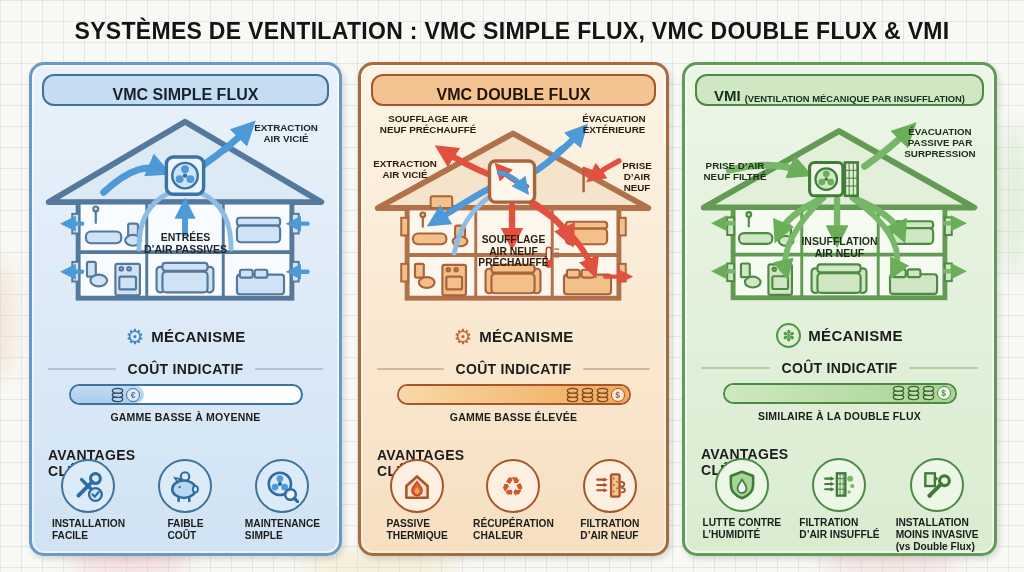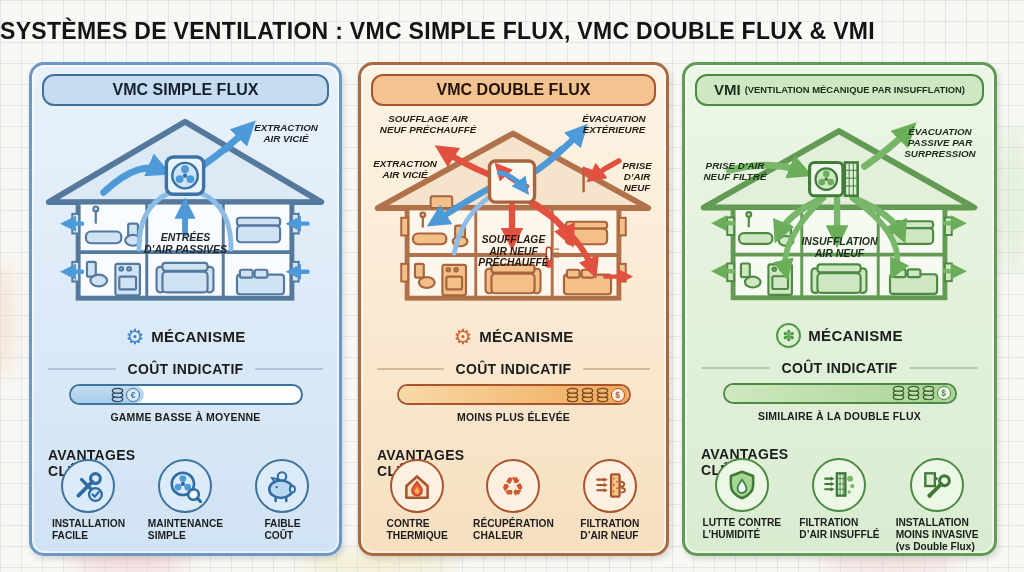--- a/index.html
+++ b/index.html
@@ -7,50 +7,50 @@
     width:1024px;height:572px;position:relative;overflow:hidden;
     font-family:"Liberation Sans",sans-serif;
     background-color:#f8f8f5;
     background-image:
       linear-gradient(rgba(165,180,195,.25) 1px,transparent 1px),
       linear-gradient(90deg,rgba(165,180,195,.25) 1px,transparent 1px);
     background-size:21px 21px;
   }
   .smudge{position:absolute;border-radius:50%;filter:blur(9px);opacity:.45;pointer-events:none;}
   .title{
-    position:absolute;top:18px;left:0;width:100%;
+    position:absolute;top:18px;left:0;width:100%;text-align:center;
     font-size:23px;font-weight:700;color:#141414;letter-spacing:.3px;
   }
   .panel{
     position:absolute;top:62px;height:494px;border-radius:15px;
     border:3px solid;box-sizing:border-box;
     box-shadow:inset 0 0 0 2px rgba(255,255,255,.55),2px 3px 6px rgba(0,0,0,.14);
     display:flex;flex-direction:column;
   }
   .p1{left:29px;width:313px;border-color:#6b98c4;background:linear-gradient(180deg,#e9f2fb,#d0e3f4);
       --bc:#3f739e;--acc:#4e9ad9;--ln:#aec3d6;--cfill:#dcebf8;}
   .p2{left:358px;width:311px;border-color:#aa6a40;background:linear-gradient(180deg,#fdf4e6,#f7dfc0);
       --bc:#a8552e;--acc:#e2503f;--ln:#d6b896;--cfill:#fdf0e0;}
   .p3{left:682px;width:315px;border-color:#5f9c55;background:linear-gradient(180deg,#ecf6e6,#d9ecd0);
       --bc:#4c8a44;--acc:#78b769;--ln:#b3cda6;--cfill:#edf7e6;}
   .pill{
     margin:9px 10px 0;height:28px;border-radius:12px;border:2.5px solid var(--bc);
-    display:flex;align-items:center;justify-content:center;gap:4px;
+    display:flex;align-items:flex-end;justify-content:center;gap:4px;
     font-weight:700;color:#16212e;white-space:nowrap;
   }
   .p1 .pill{background:#c6dcf0;}
   .p2 .pill{background:#f3c491;color:#241206;}
   .p3 .pill{background:#cfe7c2;color:#14301a;}
   .pill .t{font-size:16px;}
   .pill .st{font-size:9.4px;}
   .house{position:relative;height:198px;margin:2px 3px 0;}
   .house svg{position:absolute;left:0;top:0;width:100%;height:100%;}
   .hlabel{
     position:absolute;font-size:9.8px;font-weight:700;line-height:1.14;
-    color:#20262c;text-align:center;white-space:pre-line;font-style:italic;
+    color:#20262c;text-align:center;white-space:pre-line;
   }
   .p2 .hlabel{color:#2b1a0d;}
   .p3 .hlabel{color:#1b2e18;}
   .mech{display:flex;align-items:center;justify-content:center;gap:7px;margin-top:18px;height:24px;}
   .mech .ico{font-size:21px;line-height:1;}
   .mech .txt{font-size:15px;font-weight:700;color:#1c1c1c;letter-spacing:.3px;}
   .p3 .mech .ico{font-size:15px;width:21px;height:21px;border:2px solid #4f9a45;border-radius:50%;
       display:flex;align-items:center;justify-content:center;background:#dff0d5;}
   .sechead{display:flex;align-items:center;gap:12px;margin:12px 16px 0;height:17px;}
   .sechead.adv{margin-top:12px;}
@@ -209,45 +209,45 @@
             <circle cx="23" cy="24" r="6" fill="#cfe4f6" stroke="#2f6ca3" stroke-width="2.2"></circle>
             <path d="M20.3 24 l2 2 l3.8 -4.4" stroke="#2f6ca3" stroke-width="2" fill="none" stroke-linecap="round"></path>
           </svg>
       </div>
       <div class="advlabel">INSTALLATION
 FACILE</div>
     </div>
     <div class="adv">
       <div class="advcircle">
         <svg width="34" height="34" viewBox="0 0 32 32">
+            <circle cx="16" cy="7" r="4" fill="#dcebf8" stroke="#2f6ca3" stroke-width="2"></circle>
+            <ellipse cx="15" cy="19" rx="11" ry="8.2" fill="#b8d7f0" stroke="#2f6ca3" stroke-width="2.4"></ellipse>
+            <path d="M9 12.5 l-2.5 -4 5.5 1z" fill="#b8d7f0" stroke="#2f6ca3" stroke-width="1.6"></path>
+            <path d="M10 27 v3 M20 27 v3" stroke="#2f6ca3" stroke-width="2.4" stroke-linecap="round"></path>
+            <ellipse cx="25.8" cy="19" rx="2.4" ry="3" fill="#dcebf8" stroke="#2f6ca3" stroke-width="1.8"></ellipse>
+            <circle cx="11" cy="17" r="1.1" fill="#2f6ca3"></circle>
+          </svg>
+      </div>
+      <div class="advlabel">FAIBLE
+COÛT</div>
+    </div>
+    <div class="adv">
+      <div class="advcircle">
+        <svg width="34" height="34" viewBox="0 0 32 32">
             <circle cx="14" cy="14" r="10.5" fill="#dcebf8" stroke="#2f6ca3" stroke-width="2.4"></circle>
             <circle cx="14" cy="9" r="3.2" fill="#4e9ad9"></circle>
             <circle cx="9.5" cy="17" r="3.2" fill="#4e9ad9"></circle>
             <circle cx="18.5" cy="17" r="3.2" fill="#4e9ad9"></circle>
             <circle cx="14" cy="14" r="2" fill="#2f6ca3"></circle>
             <circle cx="24" cy="24" r="5" fill="rgba(255,255,255,.65)" stroke="#2f6ca3" stroke-width="2.4"></circle>
             <path d="M27.5 27.5 L31 31" stroke="#2f6ca3" stroke-width="3" stroke-linecap="round"></path>
           </svg>
       </div>
       <div class="advlabel">MAINTENANCE
 SIMPLE</div>
-    </div>
-    <div class="adv">
-      <div class="advcircle">
-        <svg width="34" height="34" viewBox="0 0 32 32">
-            <circle cx="16" cy="7" r="4" fill="#dcebf8" stroke="#2f6ca3" stroke-width="2"></circle>
-            <ellipse cx="15" cy="19" rx="11" ry="8.2" fill="#b8d7f0" stroke="#2f6ca3" stroke-width="2.4"></ellipse>
-            <path d="M9 12.5 l-2.5 -4 5.5 1z" fill="#b8d7f0" stroke="#2f6ca3" stroke-width="1.6"></path>
-            <path d="M10 27 v3 M20 27 v3" stroke="#2f6ca3" stroke-width="2.4" stroke-linecap="round"></path>
-            <ellipse cx="25.8" cy="19" rx="2.4" ry="3" fill="#dcebf8" stroke="#2f6ca3" stroke-width="1.8"></ellipse>
-            <circle cx="11" cy="17" r="1.1" fill="#2f6ca3"></circle>
-          </svg>
-      </div>
-      <div class="advlabel">FAIBLE
-COÛT</div>
     </div>
   </div>
 </div>
 
 <div class="panel p2">
   <div class="pill">
     <span class="t">VMC DOUBLE FLUX</span>
   </div>
   <div class="house">
     <svg viewBox="0 0 305 198">
@@ -369,36 +369,36 @@
             <g fill="#f0b46a" stroke="#7c4a22" stroke-width="1.4">
               <ellipse cx="7" cy="12.5" rx="5.6" ry="2.6"></ellipse>
               <ellipse cx="7" cy="8" rx="5.6" ry="2.6"></ellipse>
               <ellipse cx="7" cy="3.5" rx="5.6" ry="2.6"></ellipse>
             </g>
           </svg>
         <span class="ccoin">$</span>
       </span>
     </div>
   </div>
-  <div class="note">MOINS PLUS ÉLEVÉE</div>
+  <div class="note">GAMME BASSE ÉLEVÉE</div>
   <div class="sechead adv">
     <div class="ln"></div>
     <span class="tx">AVANTAGES CLÉS</span>
     <div class="ln"></div>
   </div>
   <div class="advrow">
     <div class="adv">
       <div class="advcircle">
         <svg width="34" height="34" viewBox="0 0 32 32">
             <path d="M6 16 L16 7 L26 16 V27 H6 Z" fill="#fbe3c8" stroke="#a8552e" stroke-width="2.4" stroke-linejoin="round"></path>
             <path d="M16 12 c3 3.5 4.8 5.5 4.8 8.3 a4.8 4.8 0 0 1 -9.6 0 c0 -2.8 1.8 -4.8 4.8 -8.3 Z" fill="#e8603c" stroke="#c24023" stroke-width="1.4"></path>
             <path d="M16 17 c1.5 2 2.2 3 2.2 4.2 a2.2 2.2 0 0 1 -4.4 0 c0 -1.2 .7 -2.2 2.2 -4.2 Z" fill="#f8b04e"></path>
           </svg>
       </div>
-      <div class="advlabel">CONTRE
+      <div class="advlabel">PASSIVE
 THERMIQUE</div>
     </div>
     <div class="adv">
       <div class="advcircle">
         <svg width="34" height="34" viewBox="0 0 32 32">
             <text x="16" y="25" font-size="25" text-anchor="middle" fill="#cf5a2e" font-family="DejaVu Sans" font-weight="bold">♻</text>
           </svg>
       </div>
       <div class="advlabel">RÉCUPÉRATION
 CHALEUR</div>

